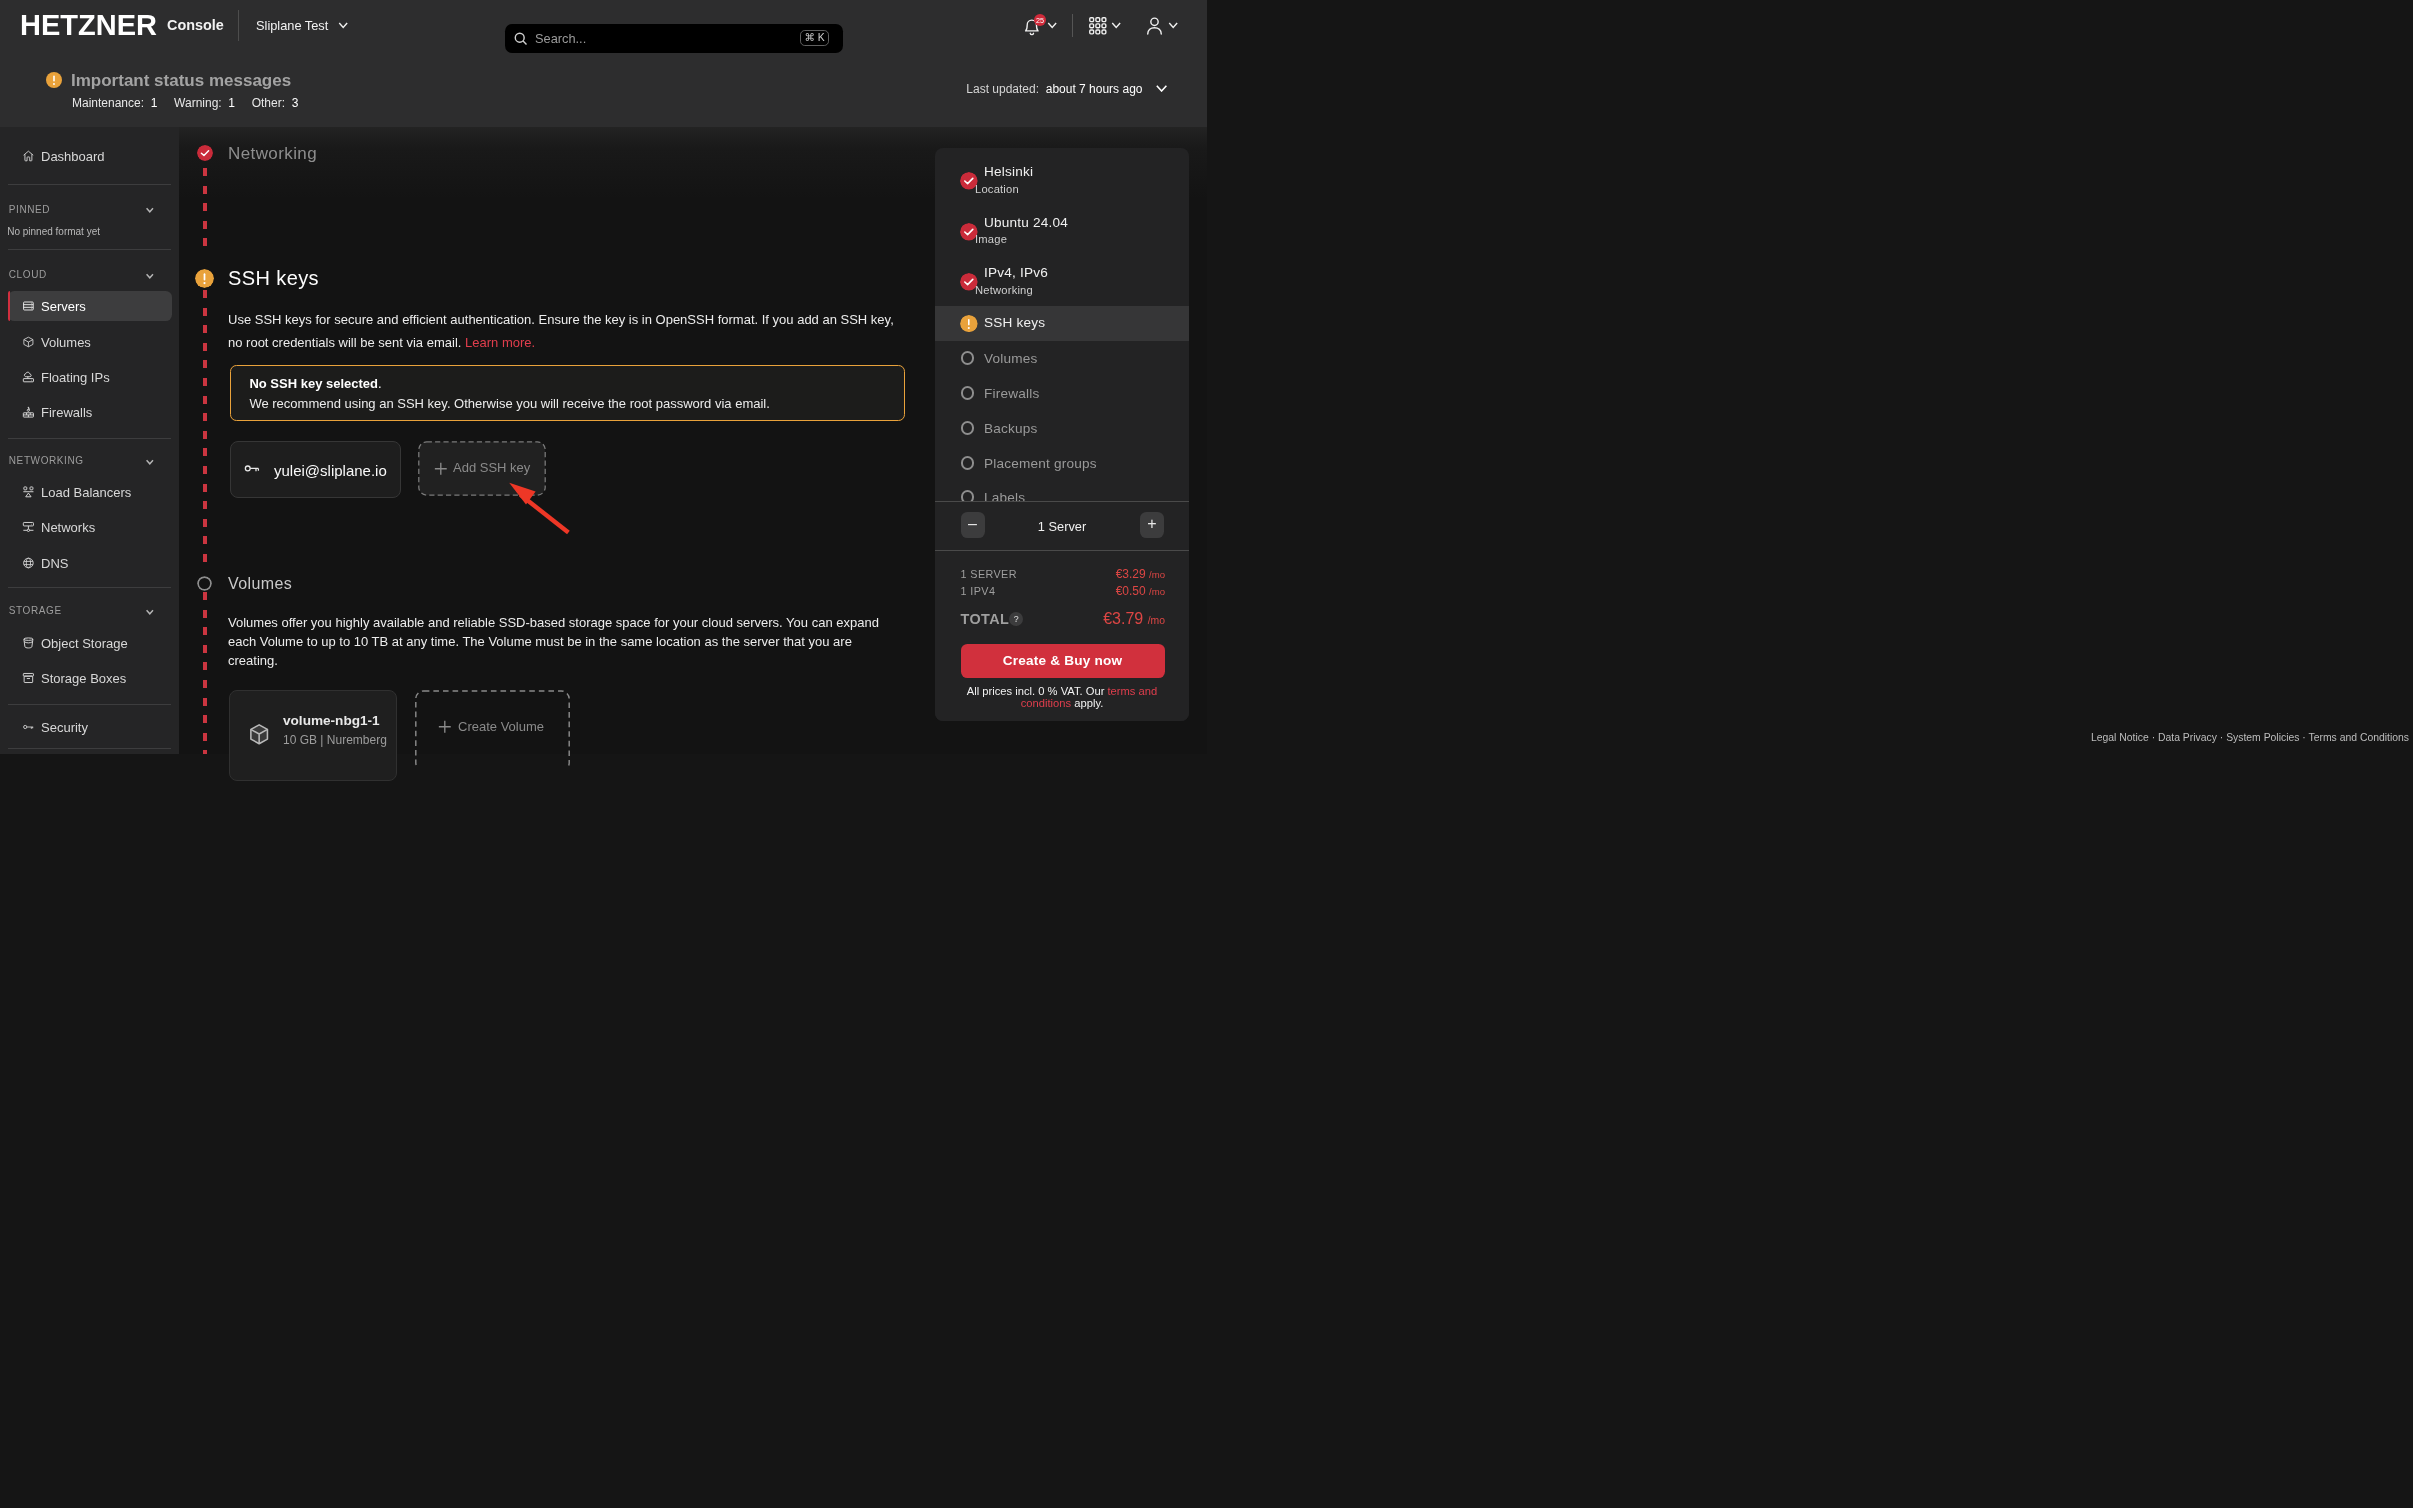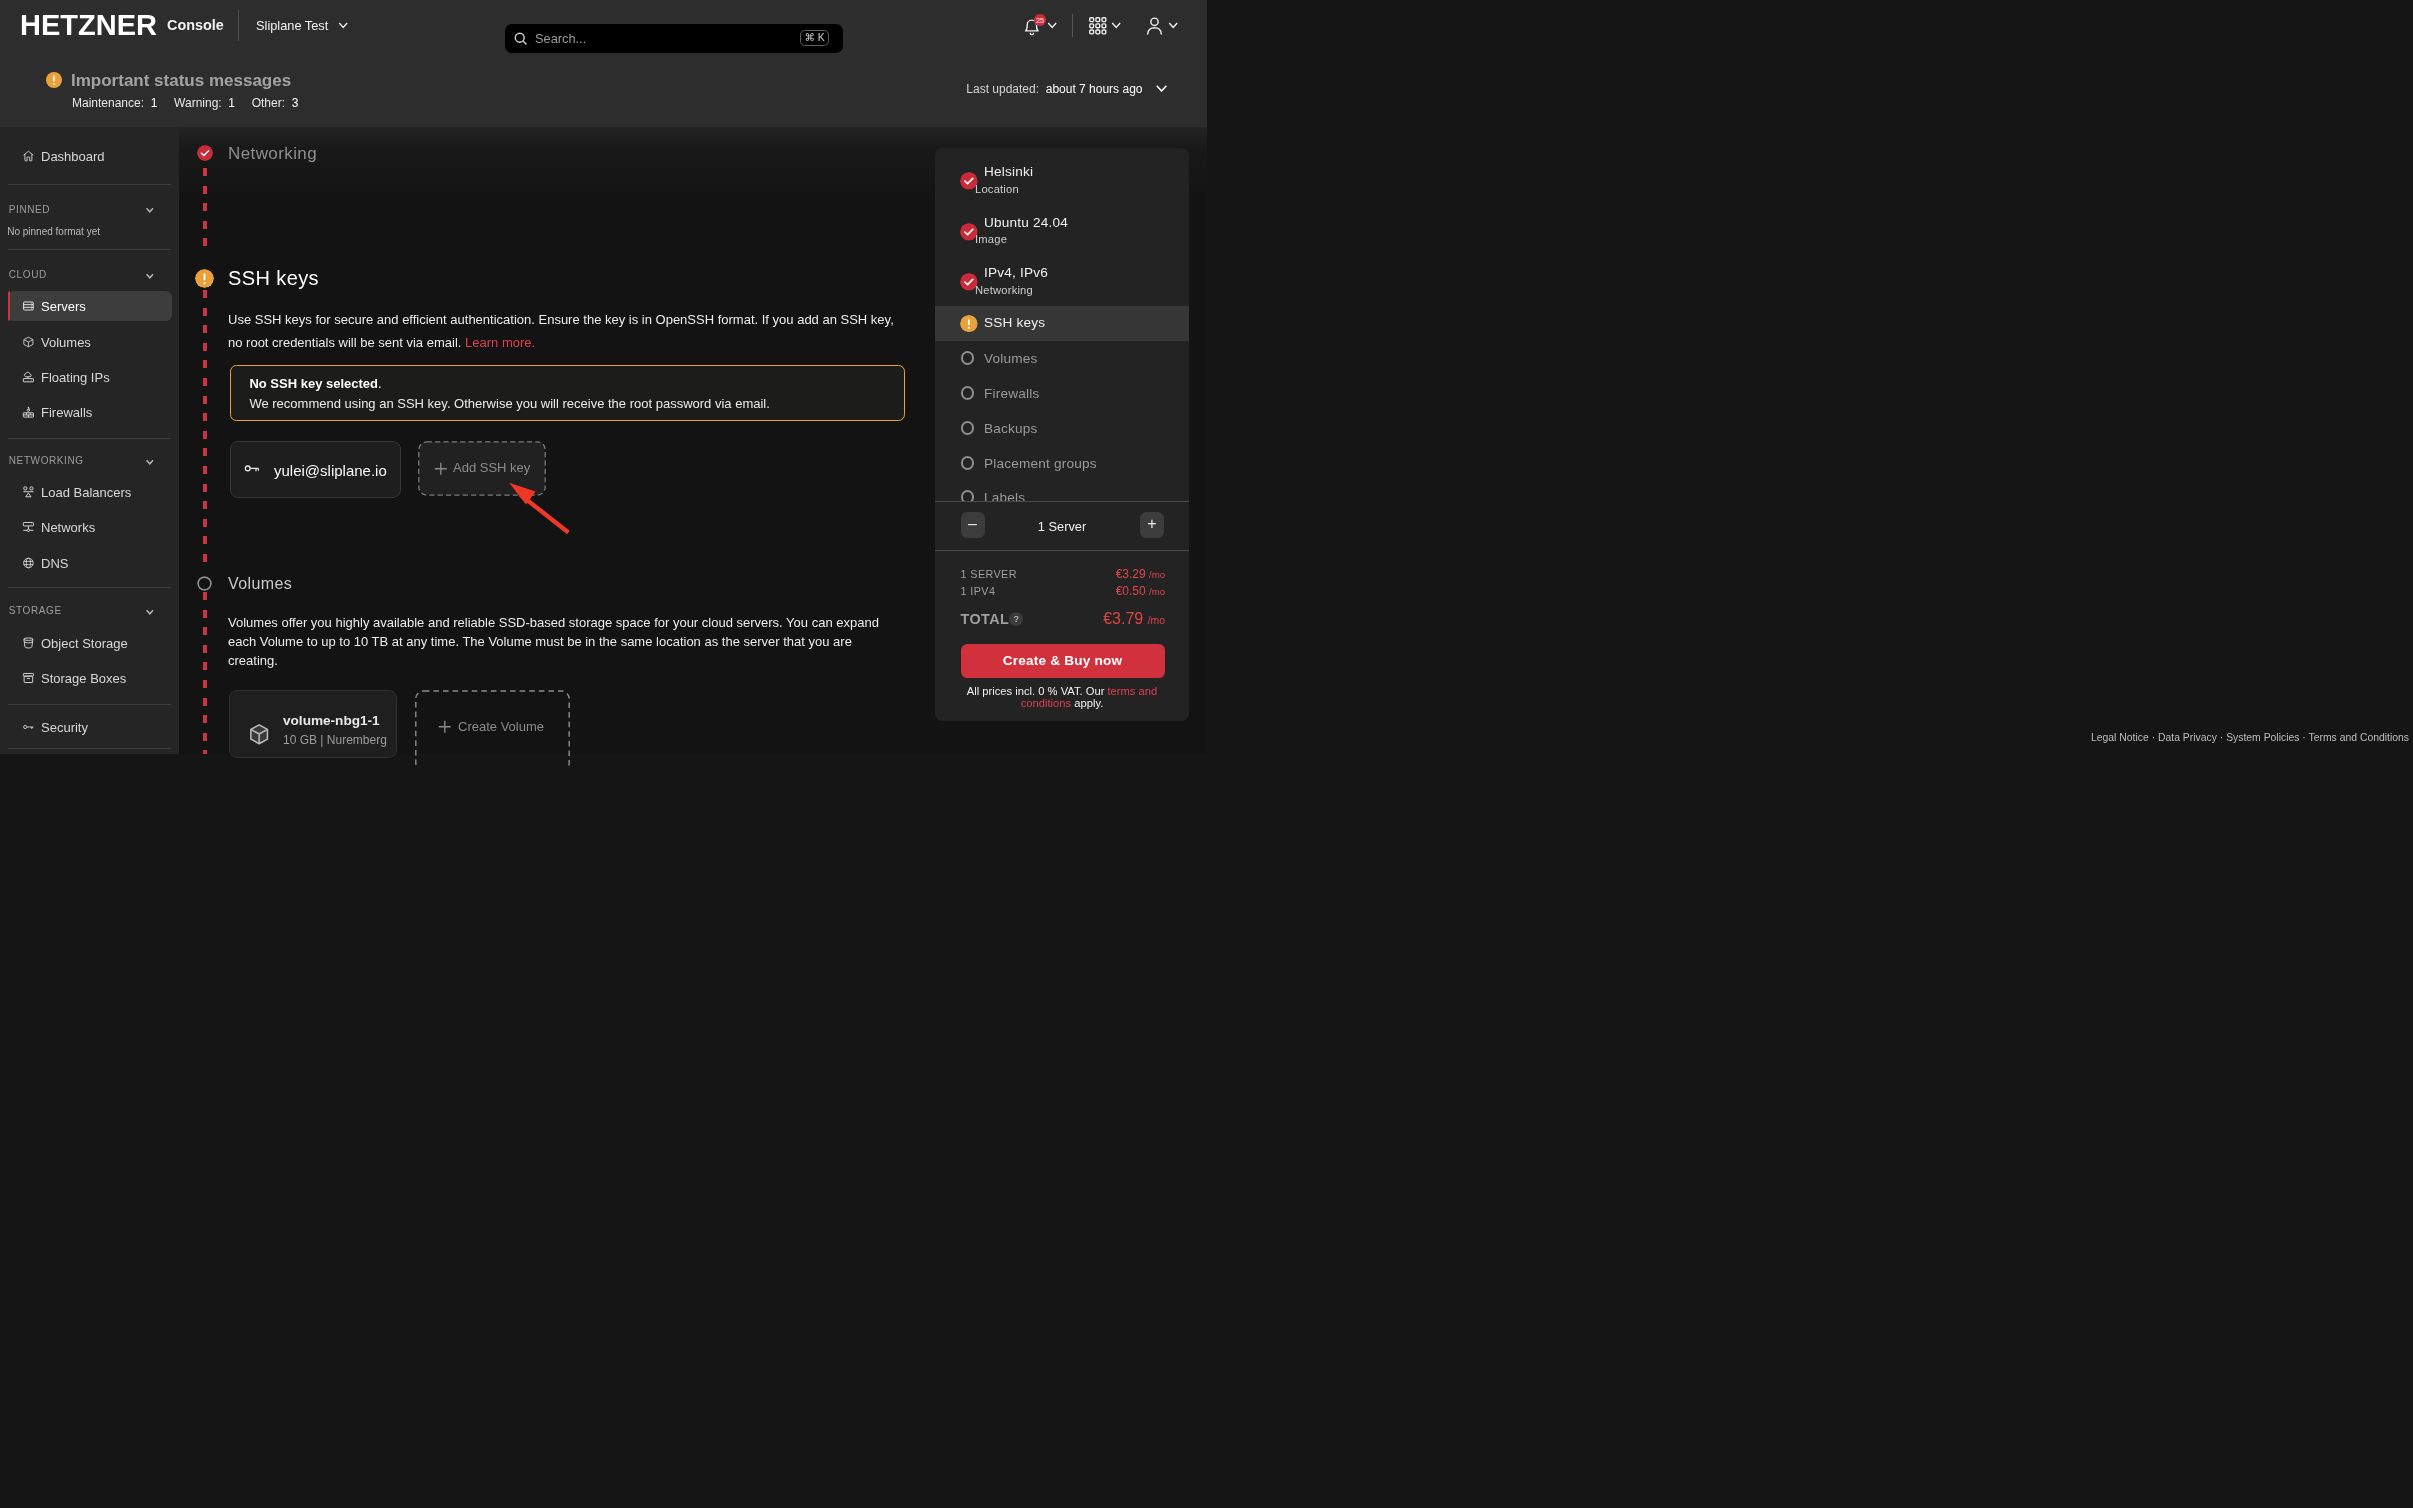--- a/index.html
+++ b/index.html
@@ -62,21 +62,21 @@
 
 #sshchip { position:absolute; left:51px; top:314px; width:171px; height:57px; background:#1e1e1e;
   border:0.8px solid #363636; border-radius:8px; }
 #sshchip .txt { position:absolute; left:43px; top:20px; font-size:15px; color:#fafafa; }
 #addssh { position:absolute; left:239px; top:314px; width:128px; height:55px; border-radius:8px;
   color:#8a8a8a; }
 #addssh .txt { position:absolute; left:35px; top:19px; font-size:13px; }
 
 #desc2 { position:absolute; left:49px; top:486px; width:662px; font-size:13px; line-height:19px; color:#ececec; }
 
-#volcard { position:absolute; left:50px; top:563px; width:168px; height:68px; background:#1f1f1f;
+#volcard { position:absolute; left:50px; top:563px; width:168px; height:91px; background:#1f1f1f;
   border:0.8px solid #303030; border-radius:8px; }
 #volcard .t1 { position:absolute; left:53px; top:21.5px; font-size:13.6px; font-weight:bold; color:#e8e8e8; }
 #volcard .t2 { position:absolute; left:53px; top:42px; font-size:12px; color:#9d9d9d; }
 #createvol { position:absolute; left:236px; top:563px; width:155px; height:76px; border-radius:8px;
   color:#8a8a8a; }
 #createvol .txt { position:absolute; left:43px; top:29px; font-size:13px; }
 
 
 #panel { position:absolute; left:935px; top:148px; width:254px; height:573px; background:#232324;
   border-radius:8px; z-index:5; }

